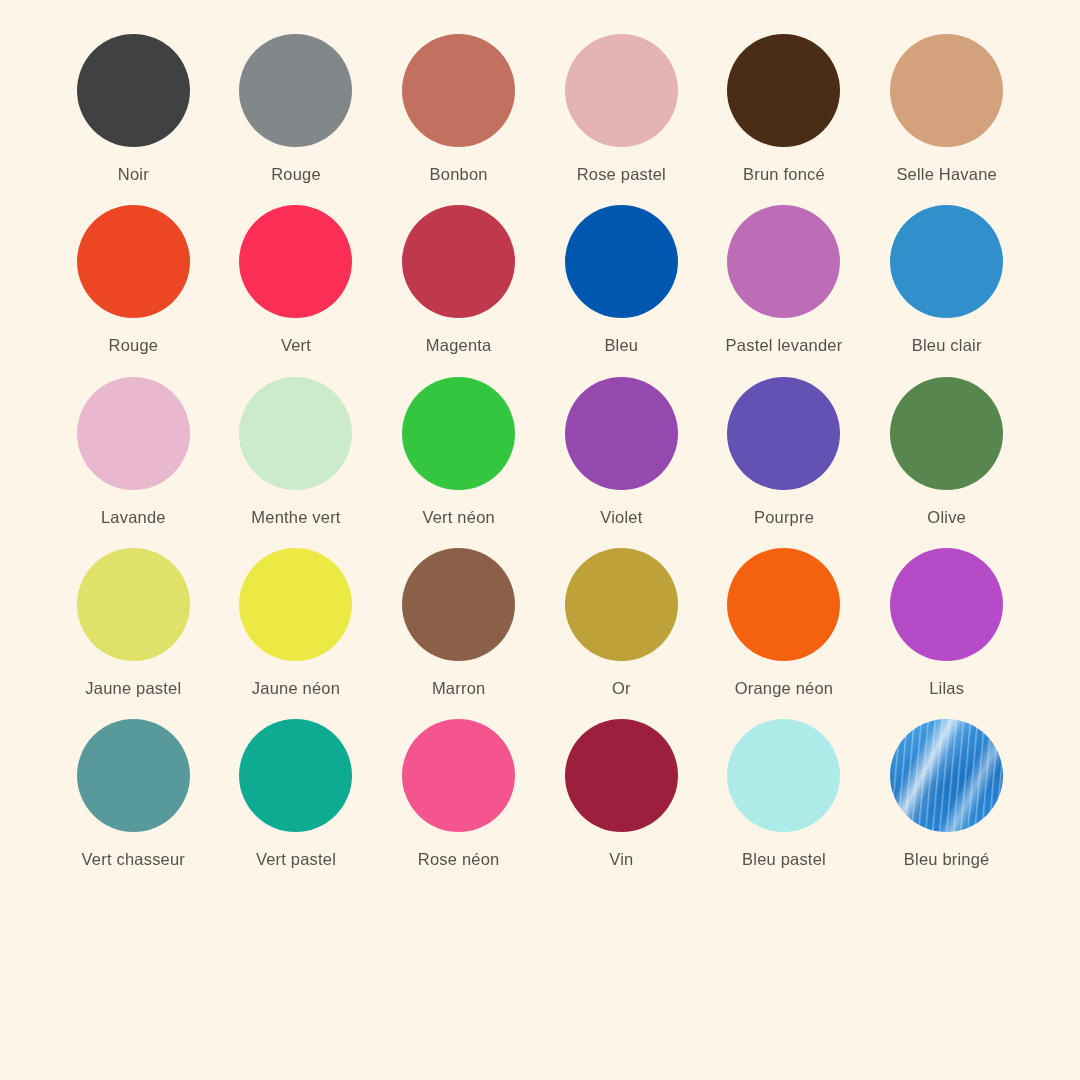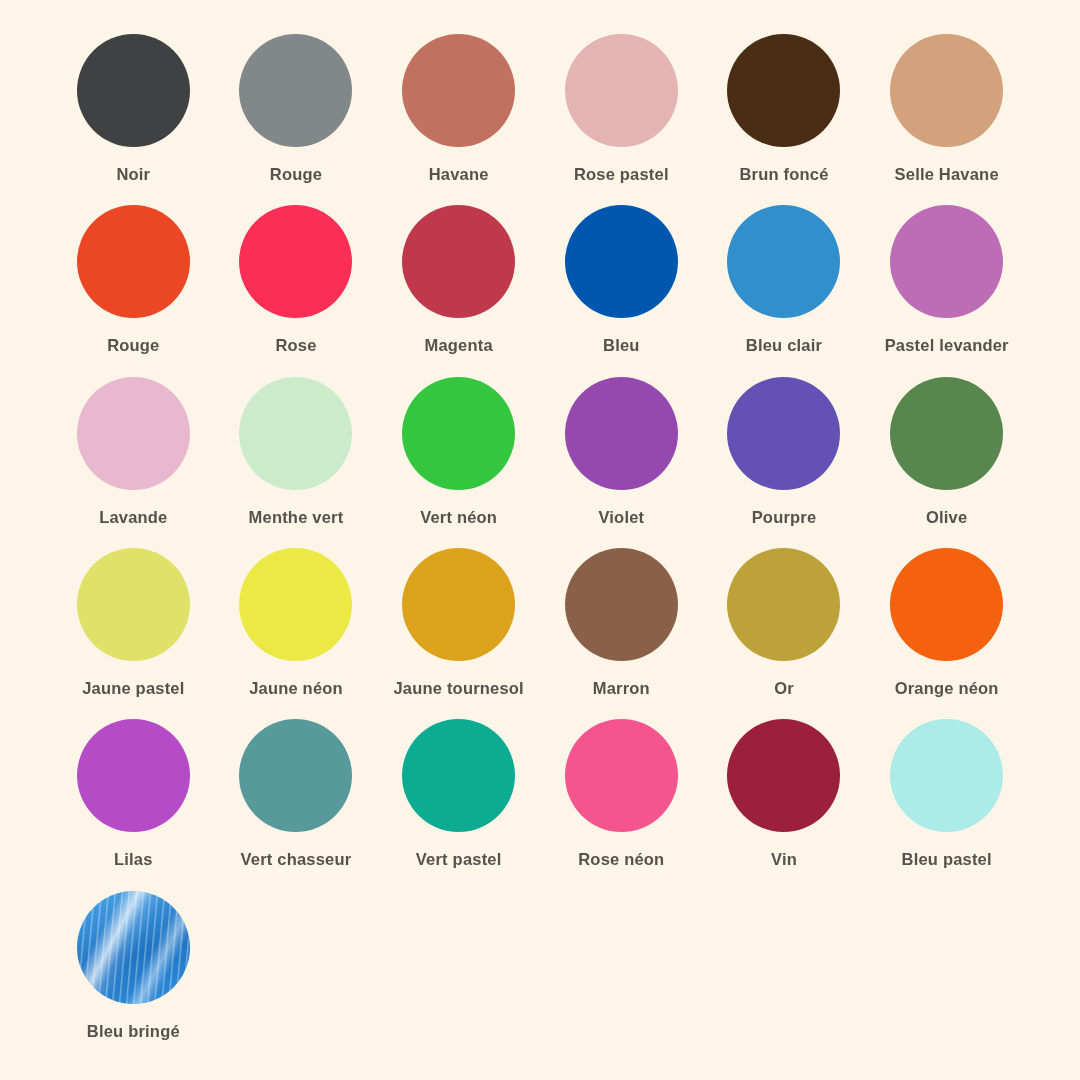--- a/index.html
+++ b/index.html
@@ -41,21 +41,21 @@
     flex: 0 0 auto;
   }
   .swatch-label {
     margin-top: 18px;
     font-size: 16.5px;
     line-height: 1.1;
     color: #55514c;
     letter-spacing: 0.2px;
     text-align: center;
     white-space: nowrap;
-    font-weight: 700;
+    font-weight: 400;
   }
   
   .tex-blue {
     background-color: #2f8fdc;
     background-image:
       repeating-linear-gradient(95deg,
         rgba(255,255,255,0.00) 0px,
         rgba(255,255,255,0.00) 2px,
         rgba(255,255,255,0.35) 3px,
         rgba(255,255,255,0.00) 5px,
@@ -99,59 +99,59 @@
     <div class="swatch-cell">
       <div class="swatch-dot" style="background-color: rgb(63, 65, 66);"></div>
       <div class="swatch-label">Noir</div>
     </div>
     <div class="swatch-cell">
       <div class="swatch-dot" style="background-color: rgb(130, 135, 137);"></div>
       <div class="swatch-label">Rouge</div>
     </div>
     <div class="swatch-cell">
       <div class="swatch-dot" style="background-color: rgb(194, 113, 96);"></div>
-      <div class="swatch-label">Havane</div>
+      <div class="swatch-label">Bonbon</div>
     </div>
     <div class="swatch-cell">
       <div class="swatch-dot" style="background-color: rgb(227, 180, 178);"></div>
       <div class="swatch-label">Rose pastel</div>
     </div>
     <div class="swatch-cell">
       <div class="swatch-dot" style="background-color: rgb(74, 45, 21);"></div>
       <div class="swatch-label">Brun foncé</div>
     </div>
     <div class="swatch-cell">
       <div class="swatch-dot" style="background-color: rgb(211, 161, 124);"></div>
       <div class="swatch-label">Selle Havane</div>
     </div>
     <div class="swatch-cell">
       <div class="swatch-dot" style="background-color: rgb(235, 71, 36);"></div>
       <div class="swatch-label">Rouge</div>
     </div>
     <div class="swatch-cell">
       <div class="swatch-dot" style="background-color: rgb(251, 47, 85);"></div>
-      <div class="swatch-label">Rose</div>
+      <div class="swatch-label">Vert</div>
     </div>
     <div class="swatch-cell">
       <div class="swatch-dot" style="background-color: rgb(191, 56, 75);"></div>
       <div class="swatch-label">Magenta</div>
     </div>
     <div class="swatch-cell">
       <div class="swatch-dot" style="background-color: rgb(0, 87, 176);"></div>
       <div class="swatch-label">Bleu</div>
     </div>
     <div class="swatch-cell">
+      <div class="swatch-dot" style="background-color: rgb(189, 108, 182);"></div>
+      <div class="swatch-label">Pastel levander</div>
+    </div>
+    <div class="swatch-cell">
       <div class="swatch-dot" style="background-color: rgb(49, 144, 204);"></div>
       <div class="swatch-label">Bleu clair</div>
     </div>
     <div class="swatch-cell">
-      <div class="swatch-dot" style="background-color: rgb(189, 108, 182);"></div>
-      <div class="swatch-label">Pastel levander</div>
-    </div>
-    <div class="swatch-cell">
       <div class="swatch-dot" style="background-color: rgb(232, 184, 206);"></div>
       <div class="swatch-label">Lavande</div>
     </div>
     <div class="swatch-cell">
       <div class="swatch-dot" style="background-color: rgb(204, 235, 203);"></div>
       <div class="swatch-label">Menthe vert</div>
     </div>
     <div class="swatch-cell">
       <div class="swatch-dot" style="background-color: rgb(53, 198, 63);"></div>
       <div class="swatch-label">Vert néon</div>
@@ -168,24 +168,20 @@
       <div class="swatch-dot" style="background-color: rgb(87, 135, 78);"></div>
       <div class="swatch-label">Olive</div>
     </div>
     <div class="swatch-cell">
       <div class="swatch-dot" style="background-color: rgb(224, 225, 105);"></div>
       <div class="swatch-label">Jaune pastel</div>
     </div>
     <div class="swatch-cell">
       <div class="swatch-dot" style="background-color: rgb(236, 233, 69);"></div>
       <div class="swatch-label">Jaune néon</div>
-    </div>
-    <div class="swatch-cell">
-      <div class="swatch-dot" style="background-color: rgb(221, 162, 28);"></div>
-      <div class="swatch-label">Jaune tournesol</div>
     </div>
     <div class="swatch-cell">
       <div class="swatch-dot" style="background-color: rgb(138, 97, 72);"></div>
       <div class="swatch-label">Marron</div>
     </div>
     <div class="swatch-cell">
       <div class="swatch-dot" style="background-color: rgb(189, 162, 58);"></div>
       <div class="swatch-label">Or</div>
     </div>
     <div class="swatch-cell">

